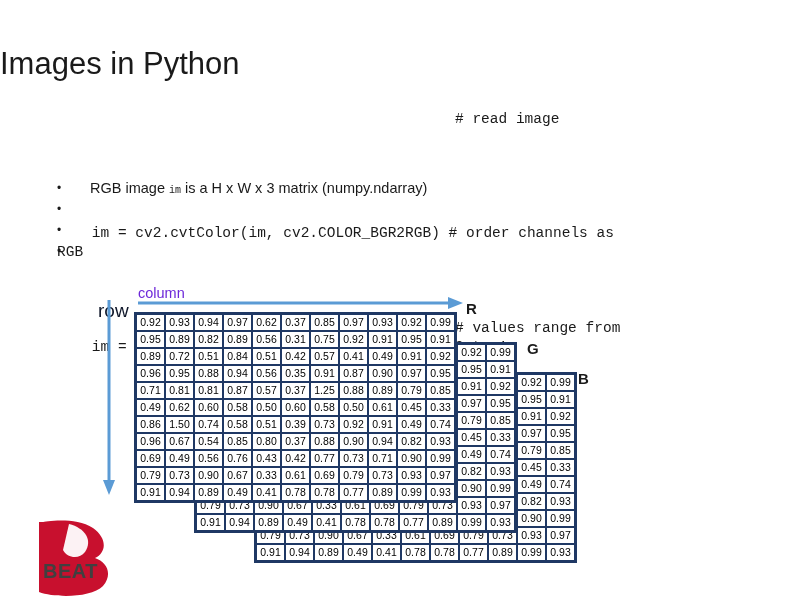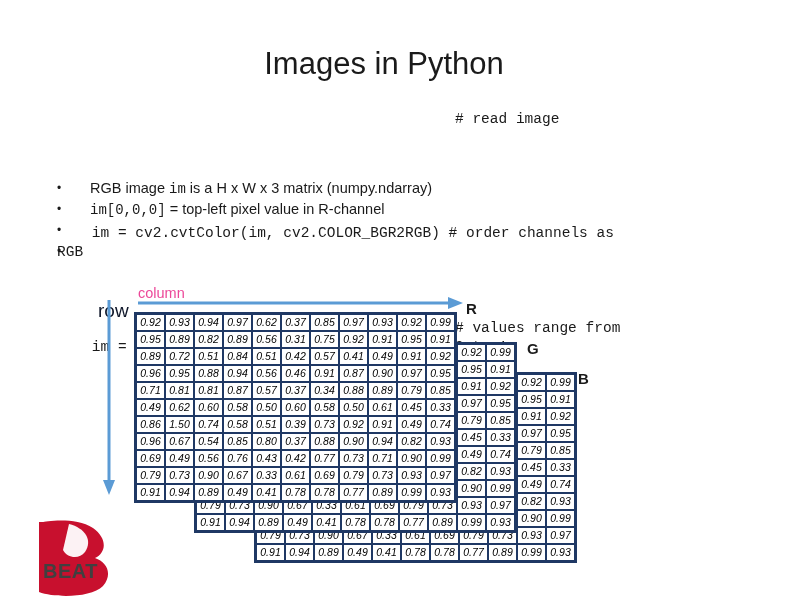--- a/index.html
+++ b/index.html
@@ -14,21 +14,20 @@
     overflow: hidden;
     position: relative;
   }
 
   
   #slide-title {
     position: absolute;
     left: 0;
     top: 46px;
     width: 768px;
-    text-align: center;
     font-size: 31px;
     color: #1a1a1a;
     font-family: "Liberation Sans", sans-serif;
     letter-spacing: 0px;
   }
 
   
   #code-block {
     position: absolute;
     left: 57px;
@@ -72,34 +71,34 @@
   }
   .bullet-text {
     position: absolute;
     left: 33px;
     top: 0;
     line-height: 20px;
     white-space: nowrap;
   }
   .mono {
     font-family: "Liberation Mono", monospace;
-    font-size: 14px;
+    font-size: 10px;
   }
   sup {
     font-size: 9px;
     vertical-align: super;
   }
 
   
   #label-column {
     position: absolute;
     left: 138px;
     top: 285px;
     font-size: 14.5px;
-    color: #ec4899;
+    color: #6d28d9;
   }
   #label-row {
     position: absolute;
     left: 98px;
     top: 300px;
     font-size: 19px;
     color: #0f172a;
   }
   #arrow-column {
     position: absolute;
@@ -115,21 +114,20 @@
     width: 12px;
     height: 195px;
   }
 
   
   .plane {
     position: absolute;
     border: 2px solid #1f3864;
     background: #0c4a6e;
     box-sizing: content-box;
-    font-style: italic;
   }
   .mrow {
     display: flex;
   }
   .cell {
     width: 29px;
     height: 17px;
     border: 1px solid #1f3864;
     box-sizing: border-box;
     font-size: 10.5px;
@@ -201,21 +199,20 @@
   </div>
 </div>
 
 <div id="bullets">
   <div class="bullet-row">
     <span class="bullet-dot">•</span>
     <span class="bullet-text"><span>RGB image </span><span class="mono">im</span><span> is a H x W x 3 matrix (numpy.ndarray)</span></span>
   </div>
   <div class="bullet-row">
     <span class="bullet-dot">•</span>
-    <span class="bullet-text"><span class="mono">im[0,0,0]</span><span> = top-left pixel value in R-channel</span></span>
   </div>
   <div class="bullet-row">
     <span class="bullet-dot">•</span>
   </div>
   <div class="bullet-row">
     <span class="bullet-dot">•</span>
   </div>
 </div>
 
 <div id="label-column">column</div>
@@ -398,35 +395,35 @@
       <div class="cell">0.49</div>
       <div class="cell">0.91</div>
       <div class="cell">0.92</div>
     </div>
     <div class="mrow">
       <div class="cell">0.96</div>
       <div class="cell">0.95</div>
       <div class="cell">0.88</div>
       <div class="cell">0.94</div>
       <div class="cell">0.56</div>
-      <div class="cell">0.46</div>
+      <div class="cell">0.35</div>
       <div class="cell">0.91</div>
       <div class="cell">0.87</div>
       <div class="cell">0.90</div>
       <div class="cell">0.97</div>
       <div class="cell">0.95</div>
     </div>
     <div class="mrow">
       <div class="cell">0.71</div>
       <div class="cell">0.81</div>
       <div class="cell">0.81</div>
       <div class="cell">0.87</div>
       <div class="cell">0.57</div>
       <div class="cell">0.37</div>
-      <div class="cell">0.34</div>
+      <div class="cell">1.25</div>
       <div class="cell">0.88</div>
       <div class="cell">0.89</div>
       <div class="cell">0.79</div>
       <div class="cell">0.85</div>
     </div>
     <div class="mrow">
       <div class="cell">0.49</div>
       <div class="cell">0.62</div>
       <div class="cell">0.60</div>
       <div class="cell">0.58</div>

